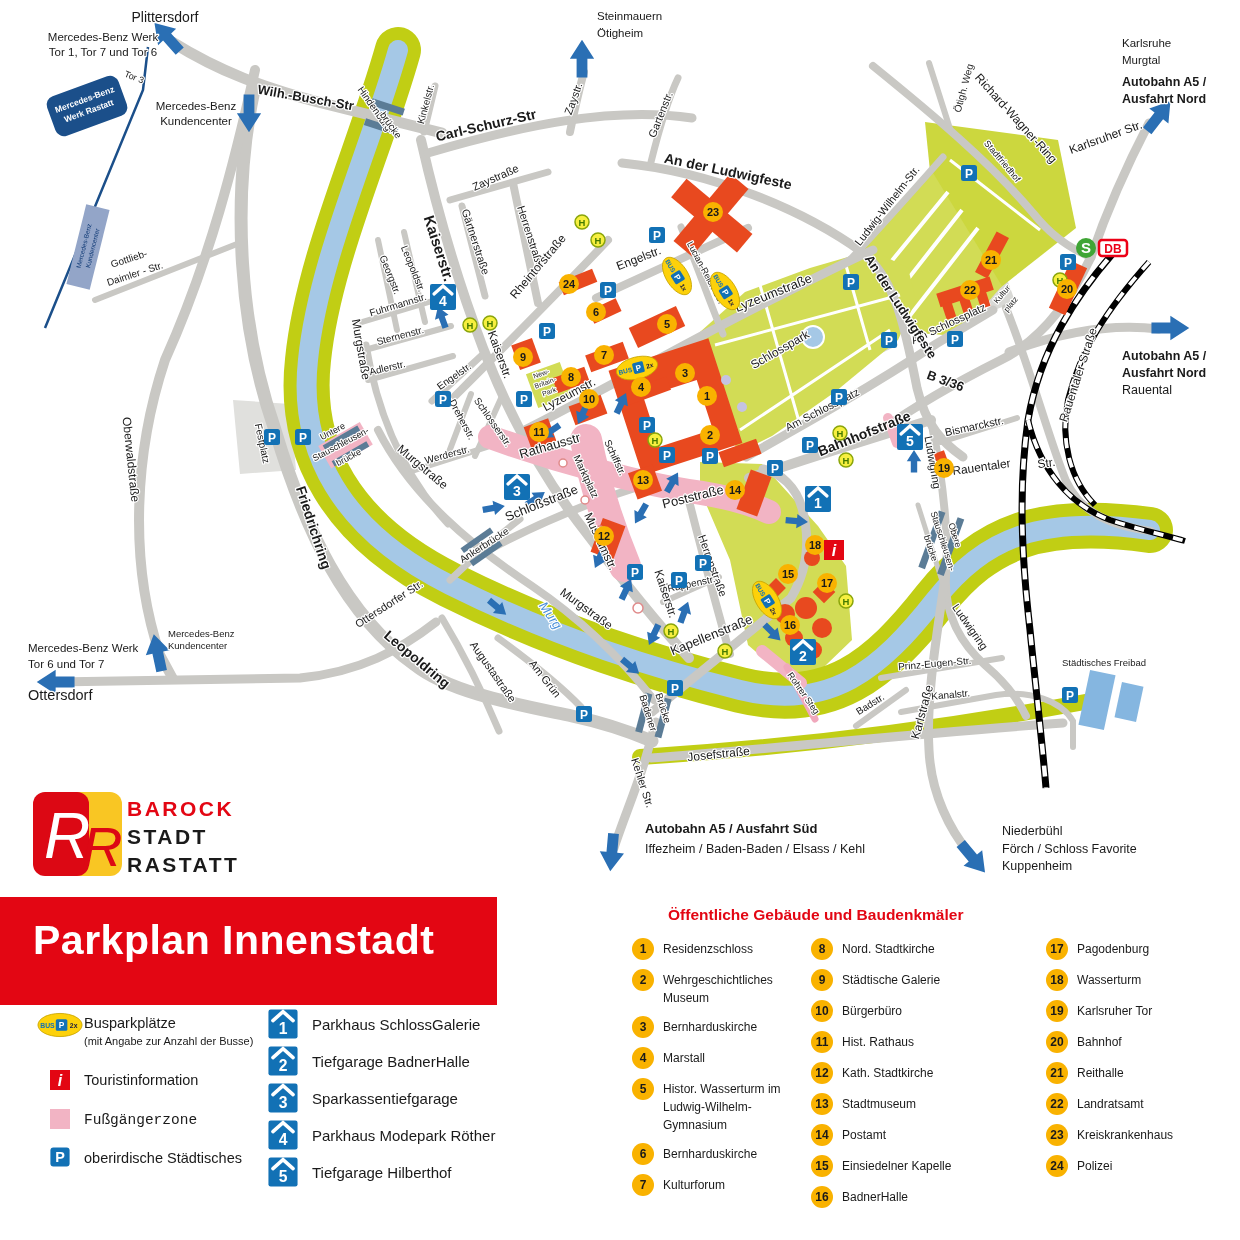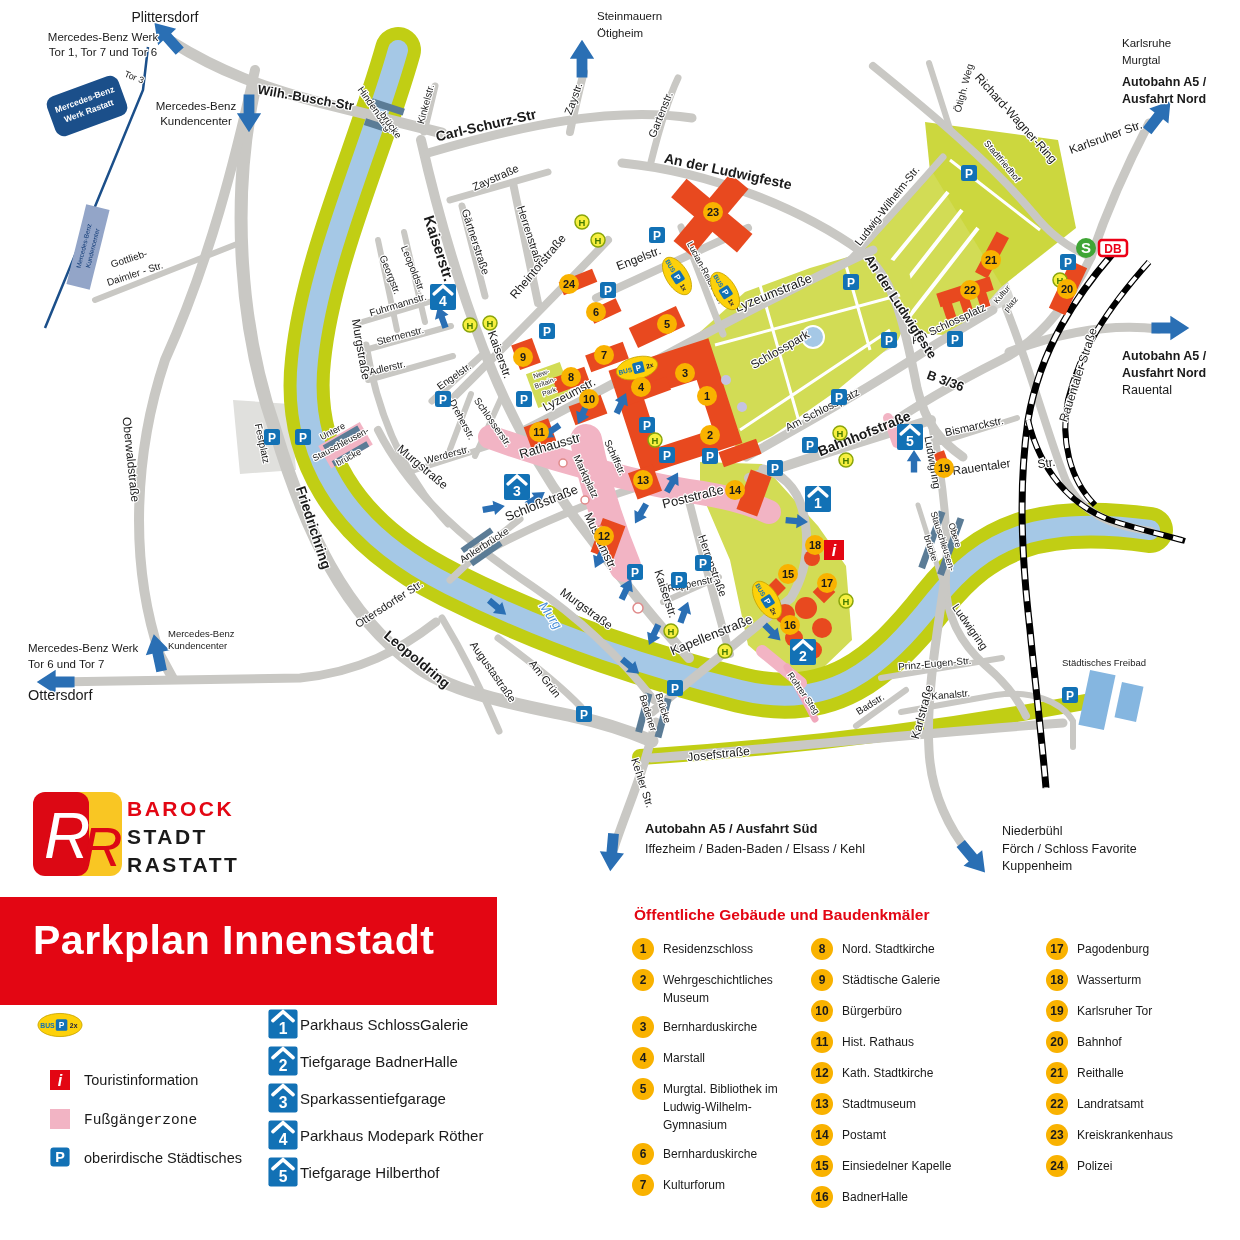--- a/index.html
+++ b/index.html
@@ -9,22 +9,22 @@
   .mlabel{paint-order:stroke;stroke:#ffffff;stroke-width:2.4px;stroke-linejoin:round;}
   #banner{position:absolute;left:0;top:897px;width:497px;height:108px;background:#e30613;}
   #banner span{display:block;color:#fff;font-size:41px;font-weight:600;line-height:86px;padding-left:33px;letter-spacing:.5px;}
   #logo-box{position:absolute;left:30px;top:786px;width:230px;height:96px;}
   .legend-row{position:absolute;left:36px;display:flex;align-items:flex-start;width:280px;}
   .licon{width:48px;display:flex;justify-content:center;flex:none;}
   .ltext{font-size:14.5px;line-height:17px;padding-top:3px;}
   .ltext .sub{font-size:11px;line-height:13px;}
   #garage-list{position:absolute;left:268px;top:1009px;}
   .garage-row{display:flex;align-items:center;height:30px;margin-bottom:7px;}
-  .garage-row .glabel{margin-left:2px;font-size:15px;}
-  #poi-title{position:absolute;left:634px;top:906px;font-size:15.5px;font-weight:bold;color:#e30613;}
+  .garage-row .glabel{margin-left:14px;font-size:15px;}
+  #poi-title{position:absolute;left:668px;top:906px;font-size:15.5px;font-weight:bold;color:#e30613;}
   .poi-col{position:absolute;top:938px;}
   .poi-item{display:flex;margin-bottom:9px;}
   .poi-num{flex:none;width:22px;height:22px;border-radius:50%;background:#f9b200;color:#1a1a1a;
            font-size:12px;font-weight:bold;text-align:center;line-height:22px;margin-right:9px;}
   .poi-label{font-size:12px;line-height:18px;padding-top:2px;}
 </style>
 </head>
 <body>
 
 <div class="poster">
@@ -704,20 +704,22 @@
         <svg id="legend-bus-oval" width="46" height="26" viewBox="-23 -13 46 26">
           <g transform="translate(0,0) rotate(0) scale(1.05)">
             <ellipse rx="21" ry="11" fill="#fdd10a" stroke="#c8a500" stroke-width="0.8"></ellipse>
             <text x="-12" y="2.5" font-size="6.5" font-weight="bold" fill="#1271b5" text-anchor="middle">BUS</text>
             <rect x="-4" y="-5.5" width="11" height="11" rx="1.5" fill="#1271b5"></rect>
             <text x="1.5" y="3" font-size="8" font-weight="bold" fill="#fff" text-anchor="middle">P</text>
             <text x="13" y="3" font-size="6.5" font-weight="bold" fill="#1a1a40" text-anchor="middle">2x</text>
           </g>
         </svg>
       </div>
+    <div class="ltext"><span>Busparkplätze</span><br>
+      <span class="sub">(mit Angabe zur Anzahl der Busse)</span></div>
   </div>
   <div class="legend-row" style="top:1069px;">
     <div class="licon">
         <svg id="legend-info-icon" width="22" height="22" viewBox="-11 -11 22 22">
           <rect x="-10" y="-10" width="20" height="20" fill="#e30613"></rect>
           <text y="6" font-size="16" font-weight="bold" font-style="italic" font-family="DejaVu Serif, serif" fill="#fff" text-anchor="middle">i</text>
         </svg>
       </div>
     <div class="ltext">Touristinformation</div>
   </div>
@@ -805,21 +807,21 @@
       <div class="poi-item">
         <span class="poi-num">3</span>
         <span class="poi-label">Bernharduskirche</span>
       </div>
       <div class="poi-item">
         <span class="poi-num">4</span>
         <span class="poi-label">Marstall</span>
       </div>
       <div class="poi-item">
         <span class="poi-num">5</span>
-        <span class="poi-label">Murgtal. Bibliothek im Ludwig-Wilhelm-Gymnasium</span>
+        <span class="poi-label">Histor. Wasserturm im Ludwig-Wilhelm-Gymnasium</span>
       </div>
       <div class="poi-item">
         <span class="poi-num">6</span>
         <span class="poi-label">Bernharduskirche</span>
       </div>
       <div class="poi-item">
         <span class="poi-num">7</span>
         <span class="poi-label">Kulturforum</span>
       </div>
     </div>

